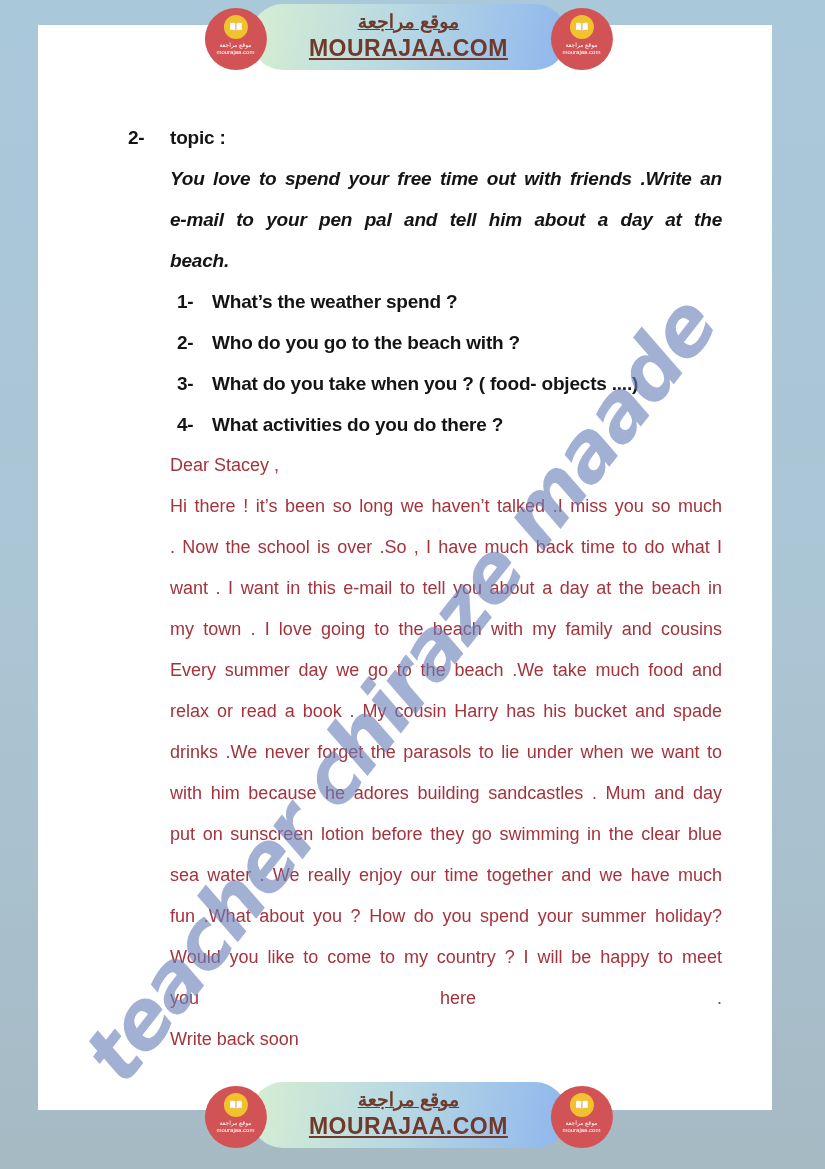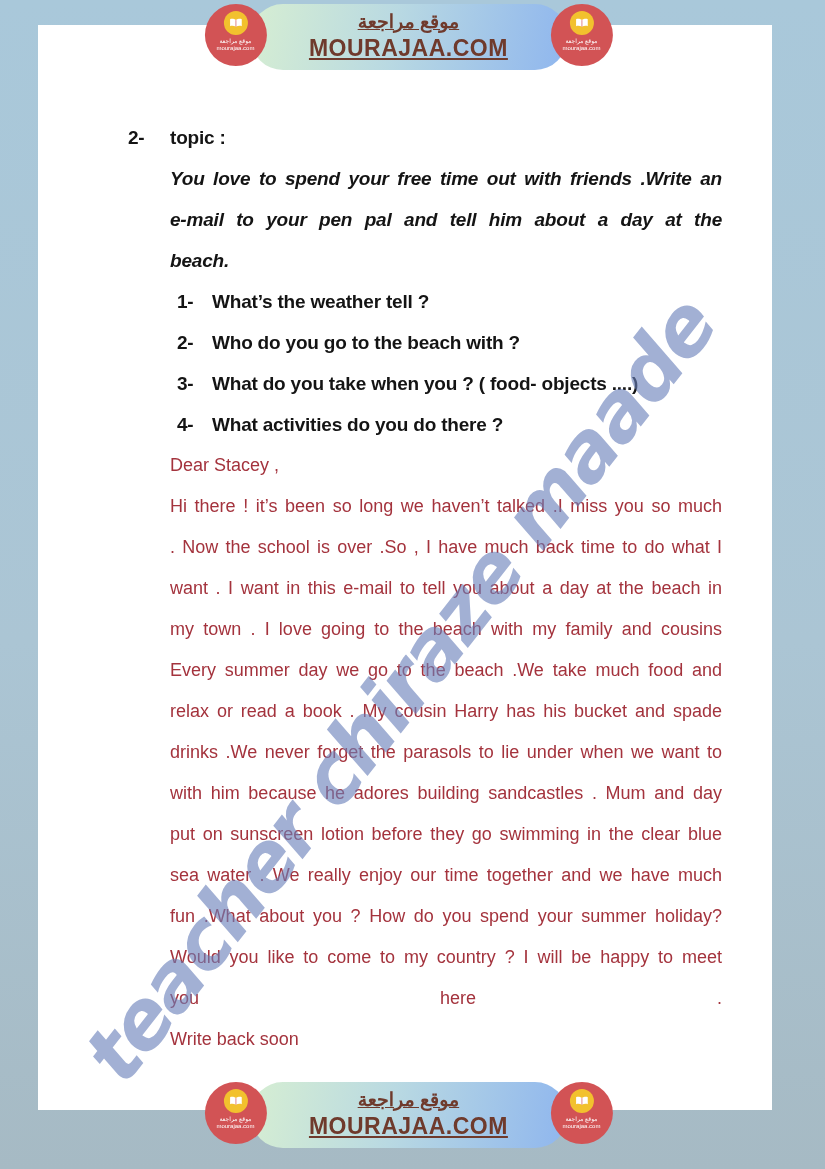--- a/index.html
+++ b/index.html
@@ -47,21 +47,21 @@
   .q-num{flex:none;width:35px;margin-left:7px;}
   .email{color:#a4333d;}
   .email .line{text-align:justify;text-align-last:justify;}
   .email div:nth-of-type(1),
   .email div:nth-of-type(15),
   .email div:nth-of-type(16){text-align-last:left;}
 
   
   .banner{
     position:absolute;left:50%;transform:translateX(-51%);
-    display:flex;align-items:flex-start;
+    display:flex;align-items:flex-end;
     z-index:6;
   }
   .banner.top{top:4px;}
   .banner.bottom{top:1082px;}
   .pill{
     position:relative;z-index:1;
     min-width:256px;height:60px;
     padding:2px 30px 4px 30px;
     border-radius:32px;
     background:linear-gradient(100deg,#d6eed2 0%,#b9d9e2 45%,#8fb6ee 100%);
@@ -139,21 +139,21 @@
 
       <div class="line">e-mail to your pen pal and tell him about a day at the</div>
 
       <div class="line">beach.</div>
     </div>
 
   <div class="questions">
 
       <div class="q-row">
         <span class="q-num">1-</span>
-        <span class="q-text">What’s the weather tell ?</span>
+        <span class="q-text">What’s the weather spend ?</span>
       </div>
 
       <div class="q-row">
         <span class="q-num">2-</span>
         <span class="q-text">Who do you go to the beach with ?</span>
       </div>
 
       <div class="q-row">
         <span class="q-num">3-</span>
         <span class="q-text">What do you take when you ? ( food- objects ....)</span>

